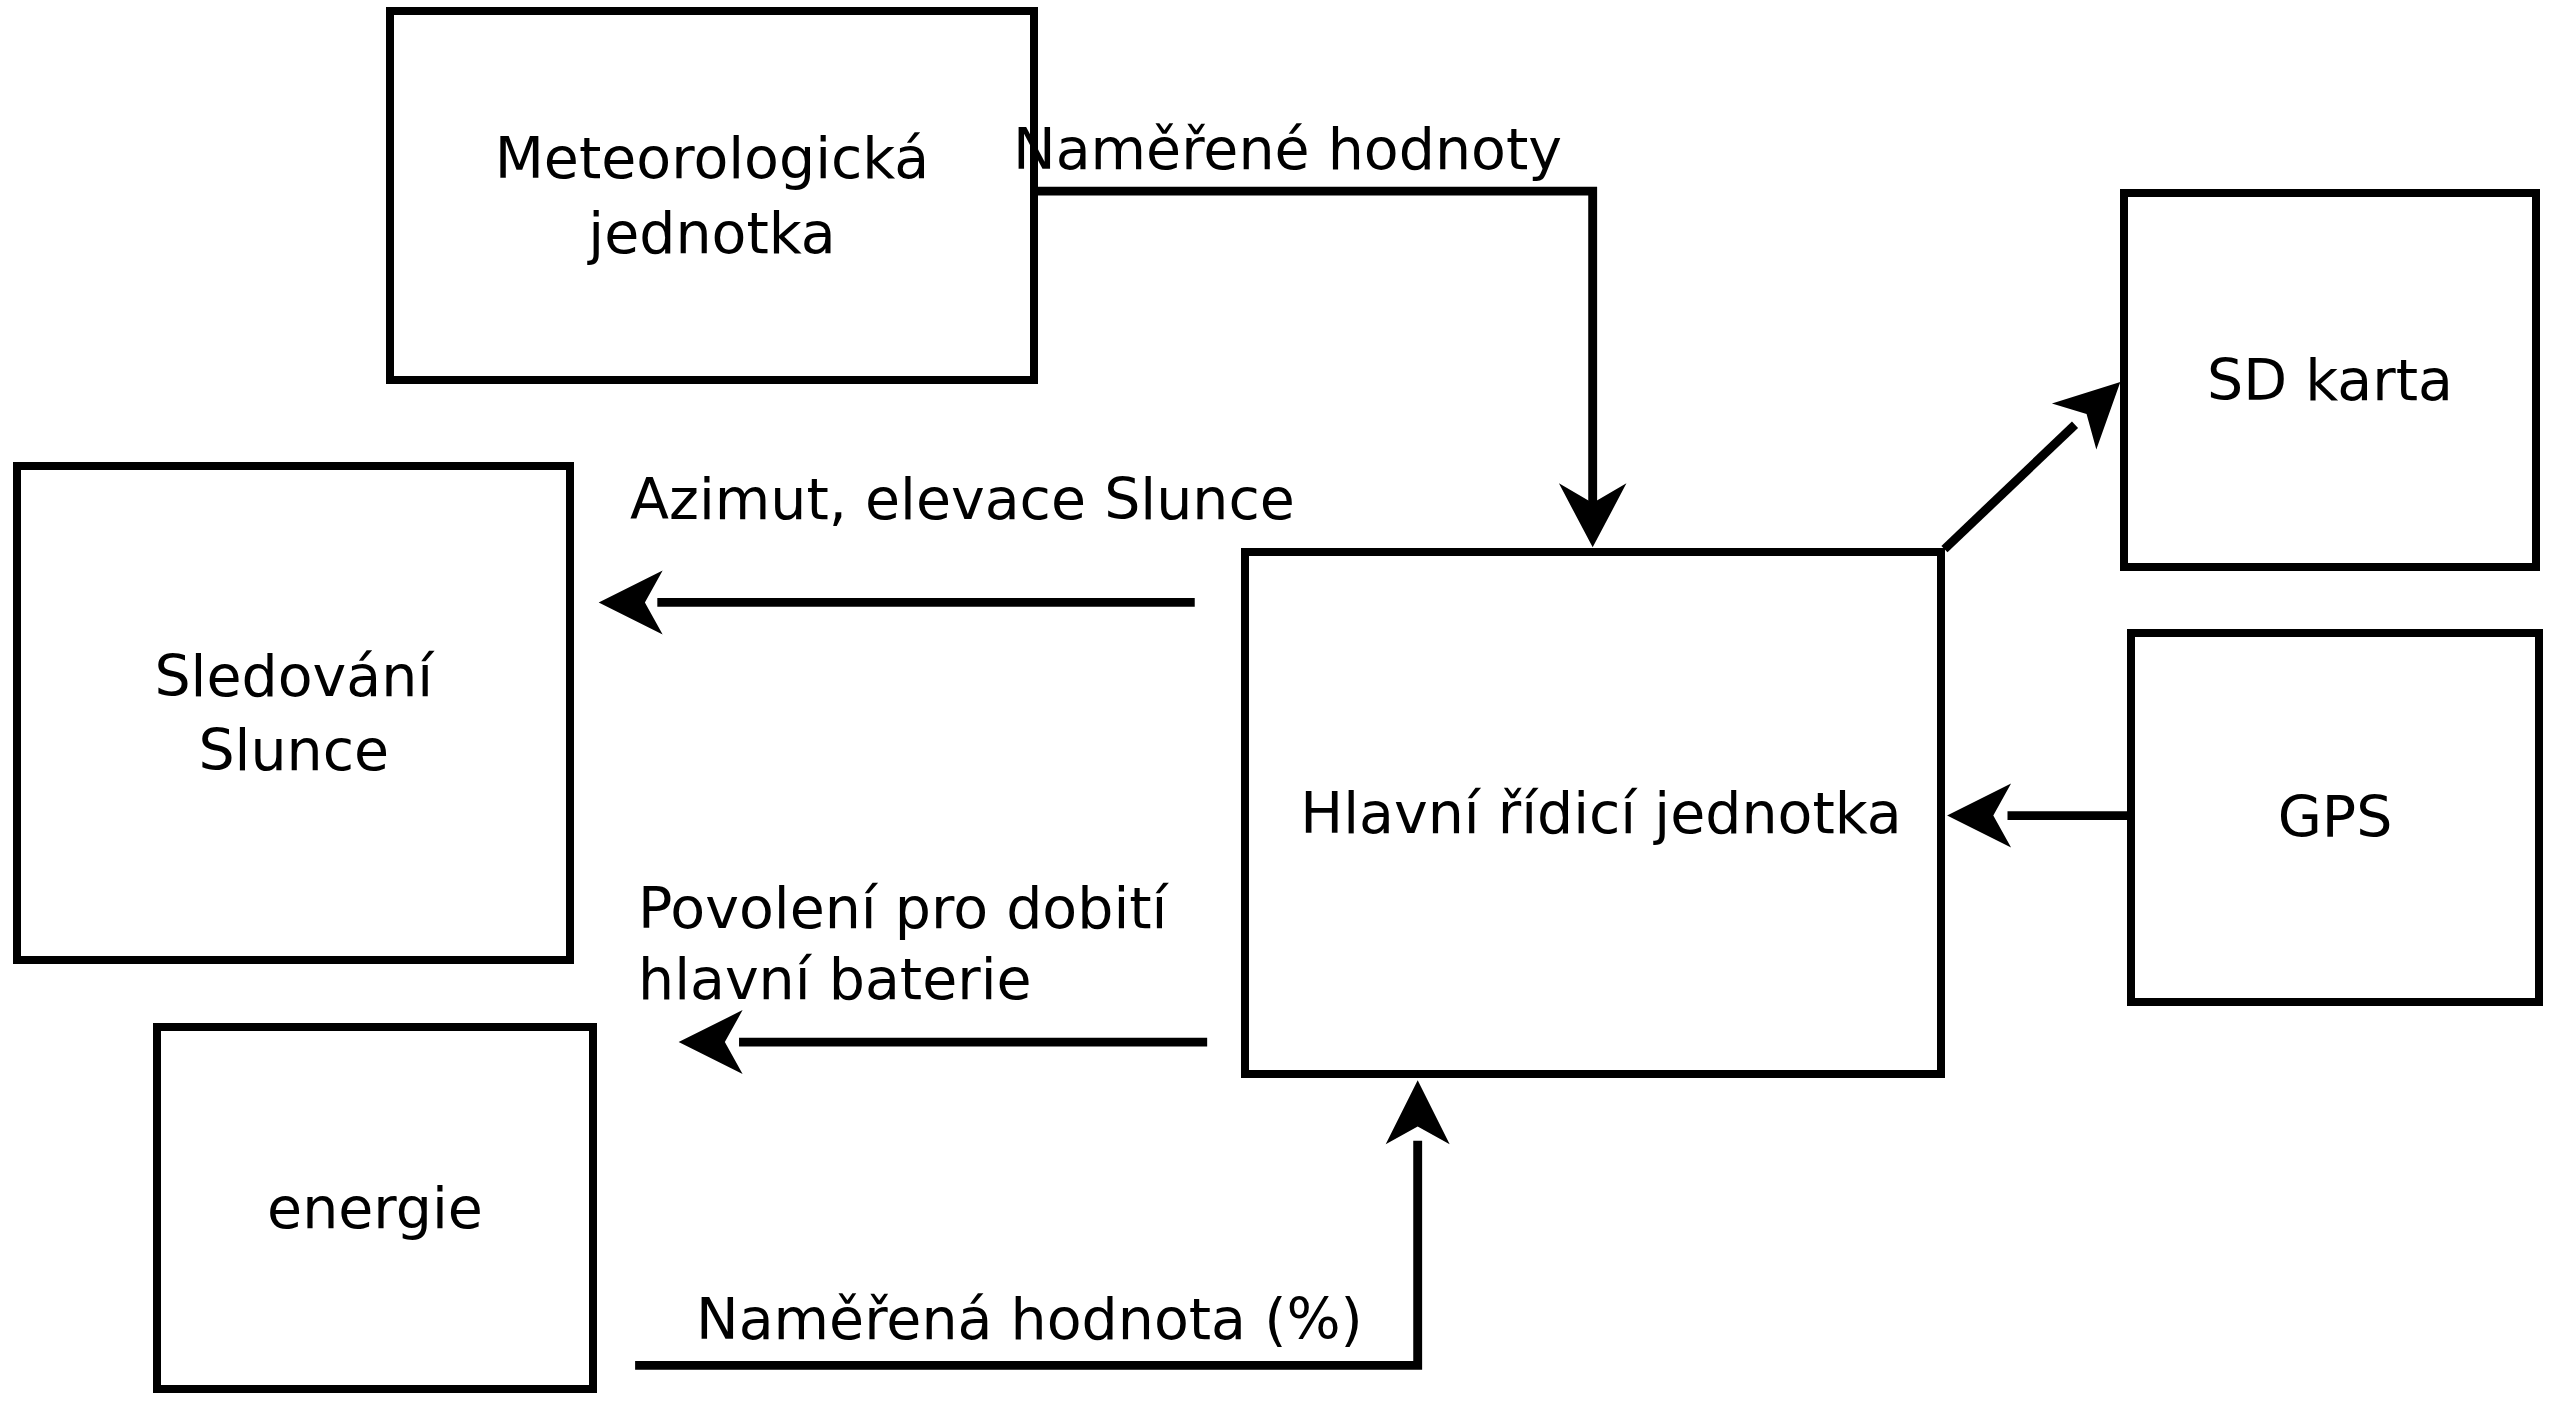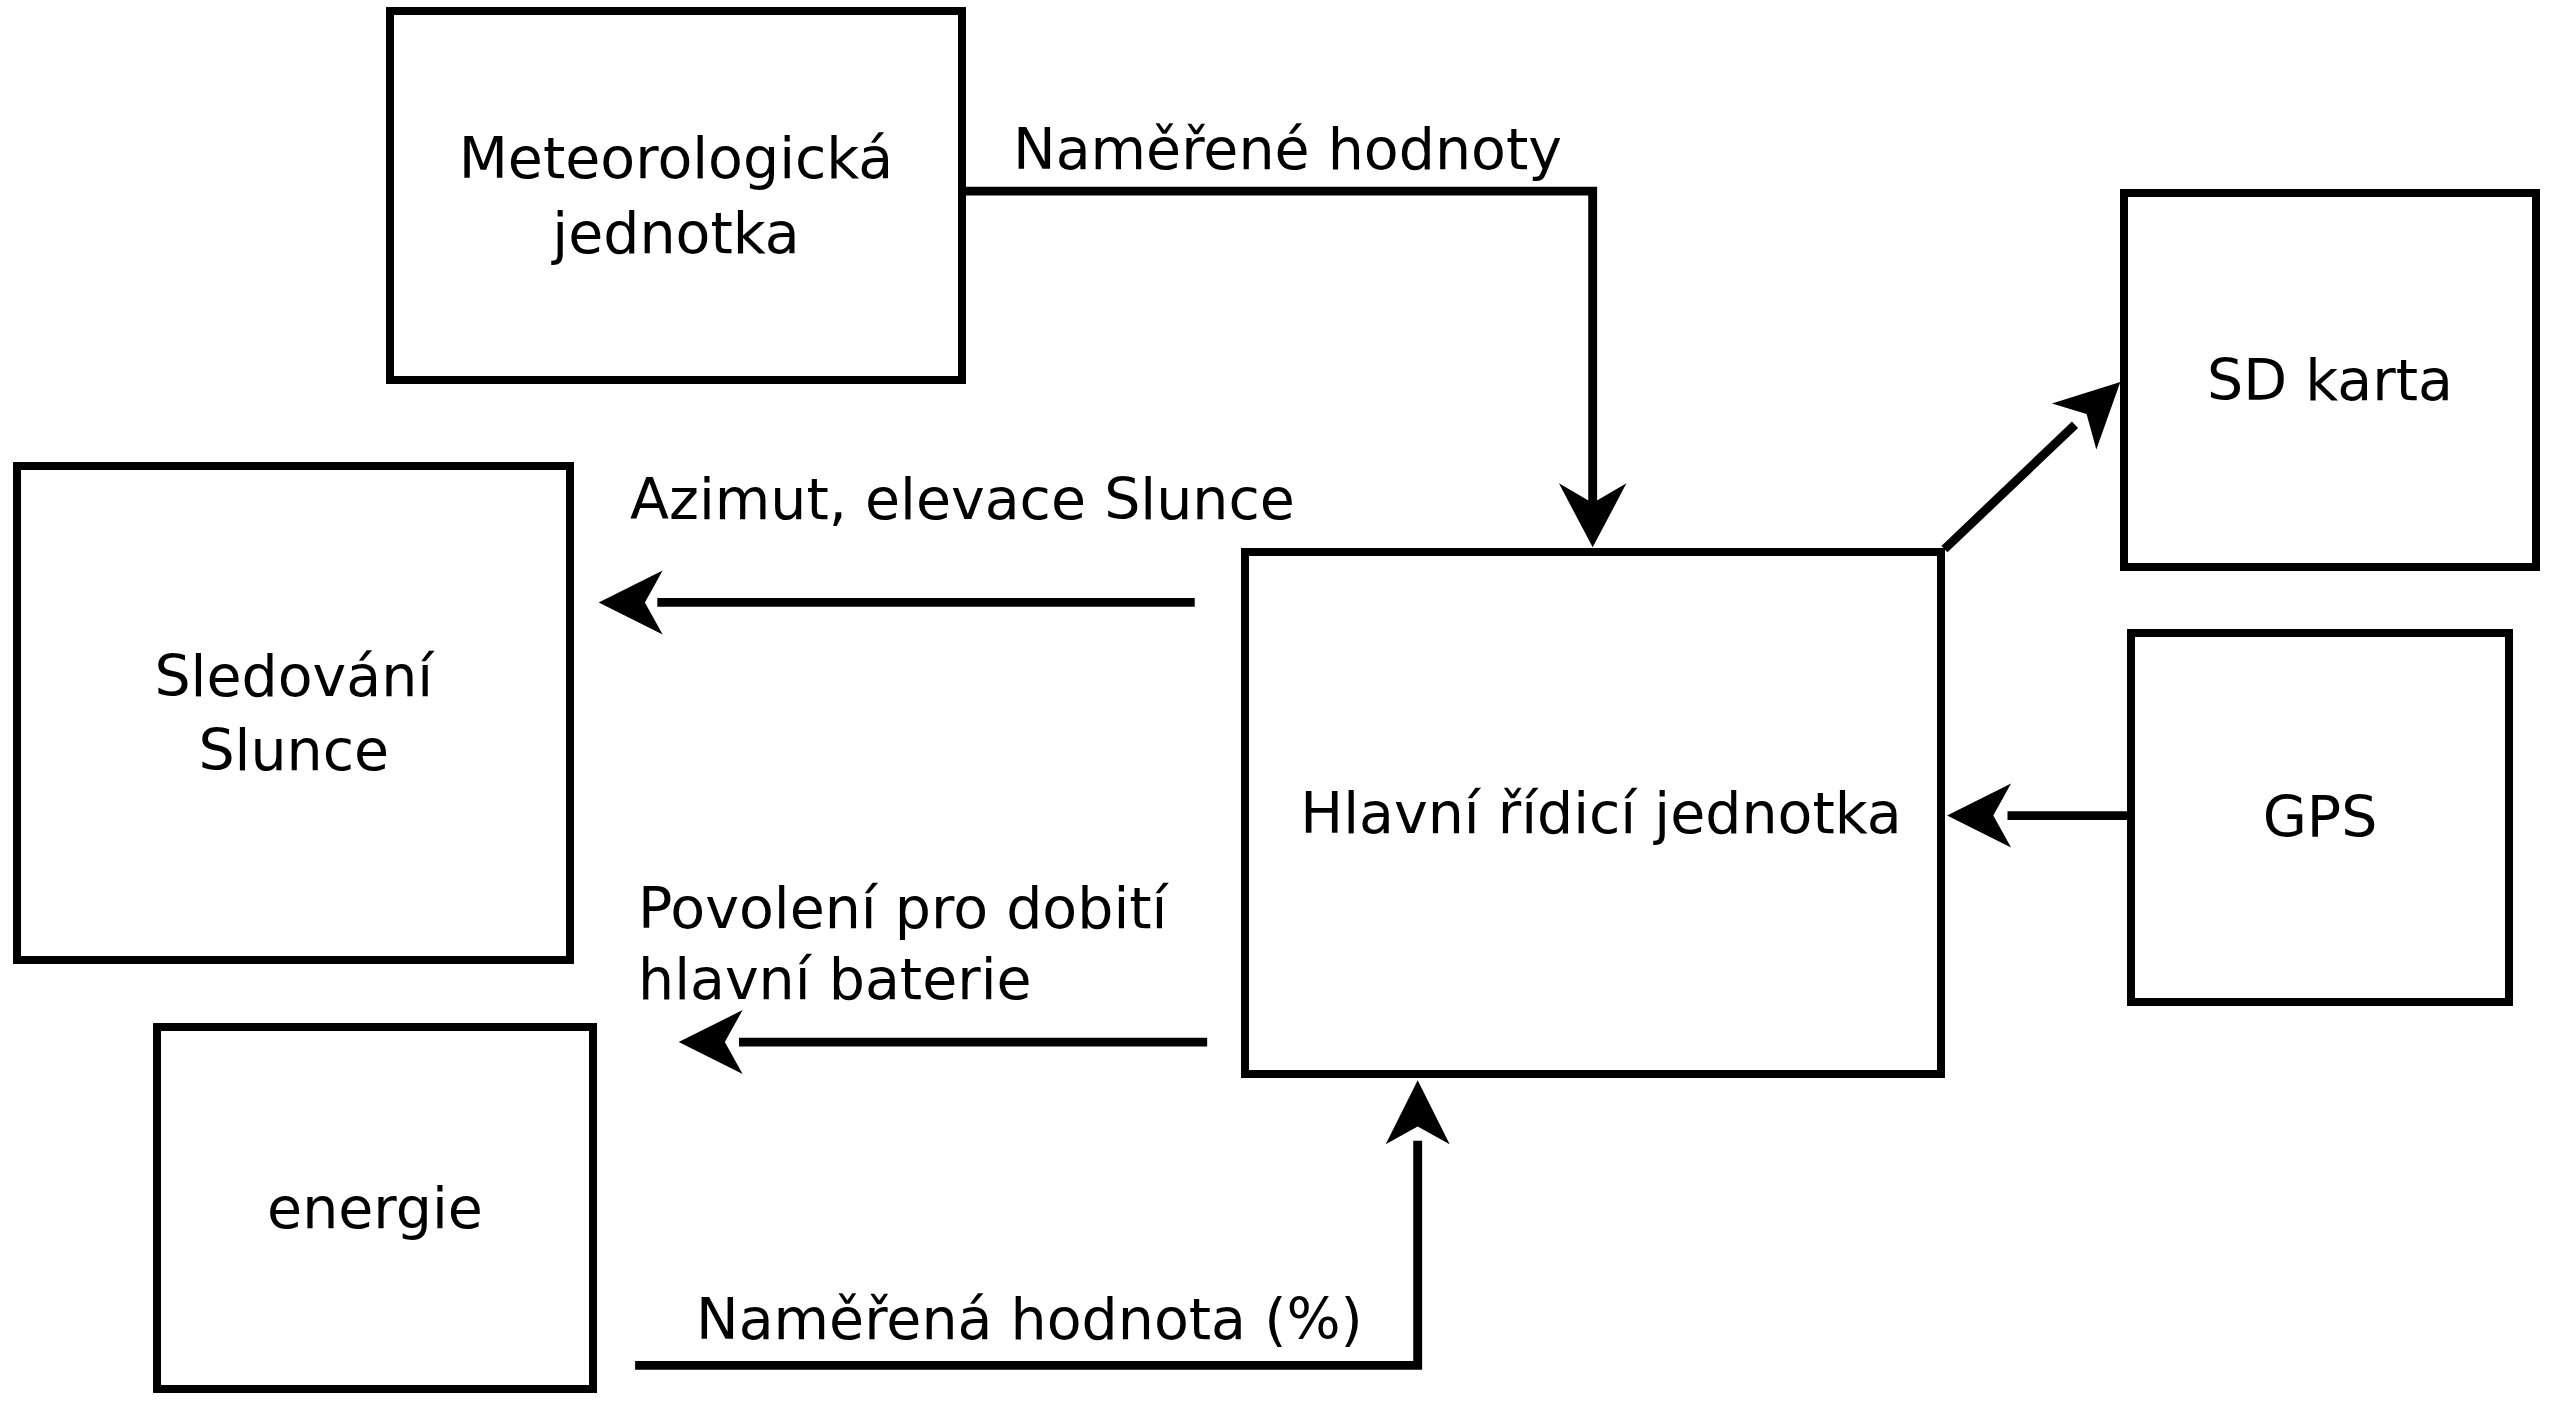--- a/index.html
+++ b/index.html
@@ -39,26 +39,26 @@
     line-height: 1.3;
   }
   .node .label-line { display: block; }
   .edge-label {
     position: absolute;
     font-size: 57px;
     line-height: 1.25;
     white-space: nowrap;
   }
   
-  .node-meteo  { left: 386px;  top: 7px;    width: 580px; height: 377px; }
+  .node-meteo  { left: 386px;  top: 7px;    width: 652px; height: 377px; }
   .node-sun    { left: 13.3px;   top: 462px;  width: 561px; height: 502px; }
   .node-energy { left: 153px;  top: 1023px; width: 444px; height: 370px; }
   .node-main   { left: 1241px; top: 548px;  width: 704px; height: 530px; padding-left: 16px; }
   .node-sd     { left: 2120px; top: 189px;  width: 420px; height: 382px; }
-  .node-gps    { left: 2127px; top: 629px;  width: 386px; height: 377px; }
+  .node-gps    { left: 2127px; top: 629px;  width: 416px; height: 377px; }
   
   .lbl-measured-values { left: 1013px; top: 114px; }
   .lbl-azimuth         { left: 630px;  top: 464px; }
   .lbl-charge          { left: 638px;  top: 873px; }
   .lbl-measured-pct    { left: 696px;  top: 1284px; }
 </style>
 </head>
 <body>
 
 <div class="canvas">

